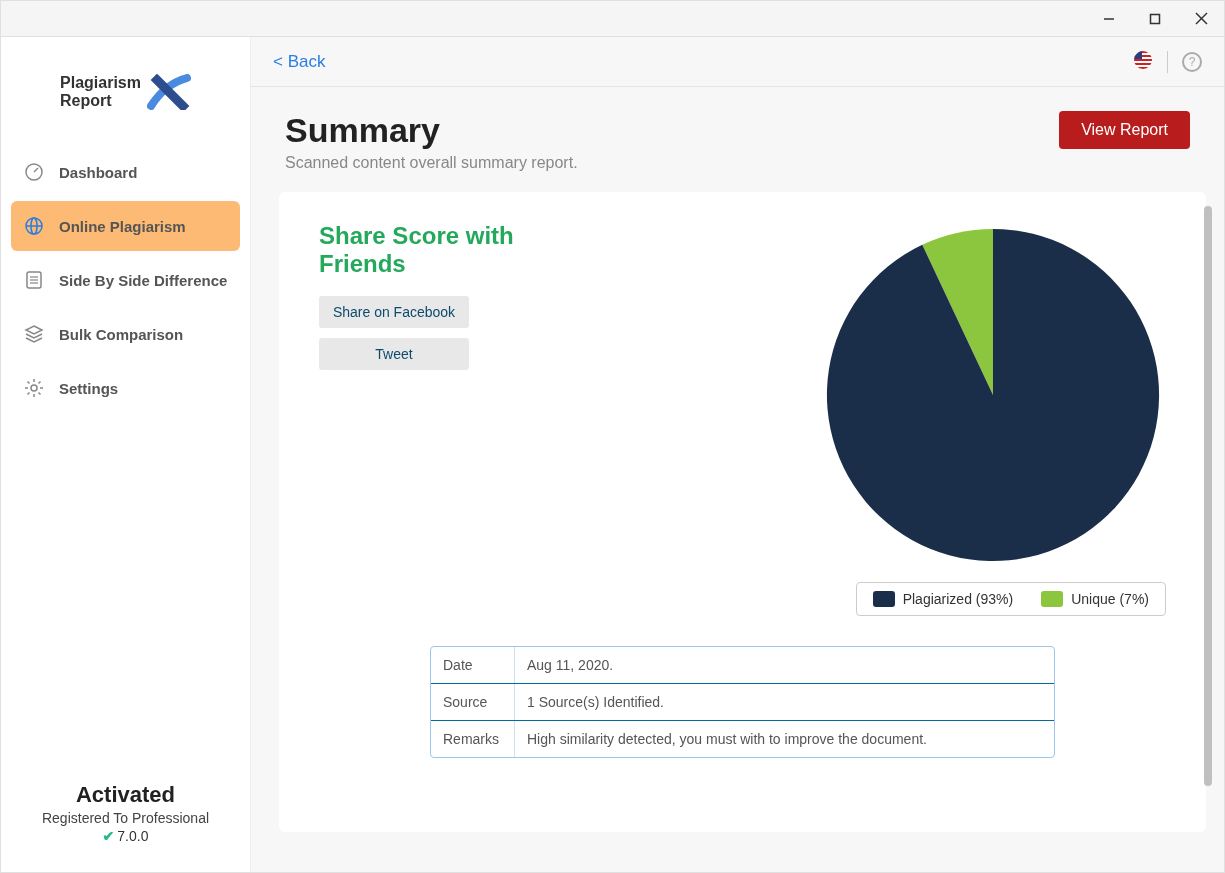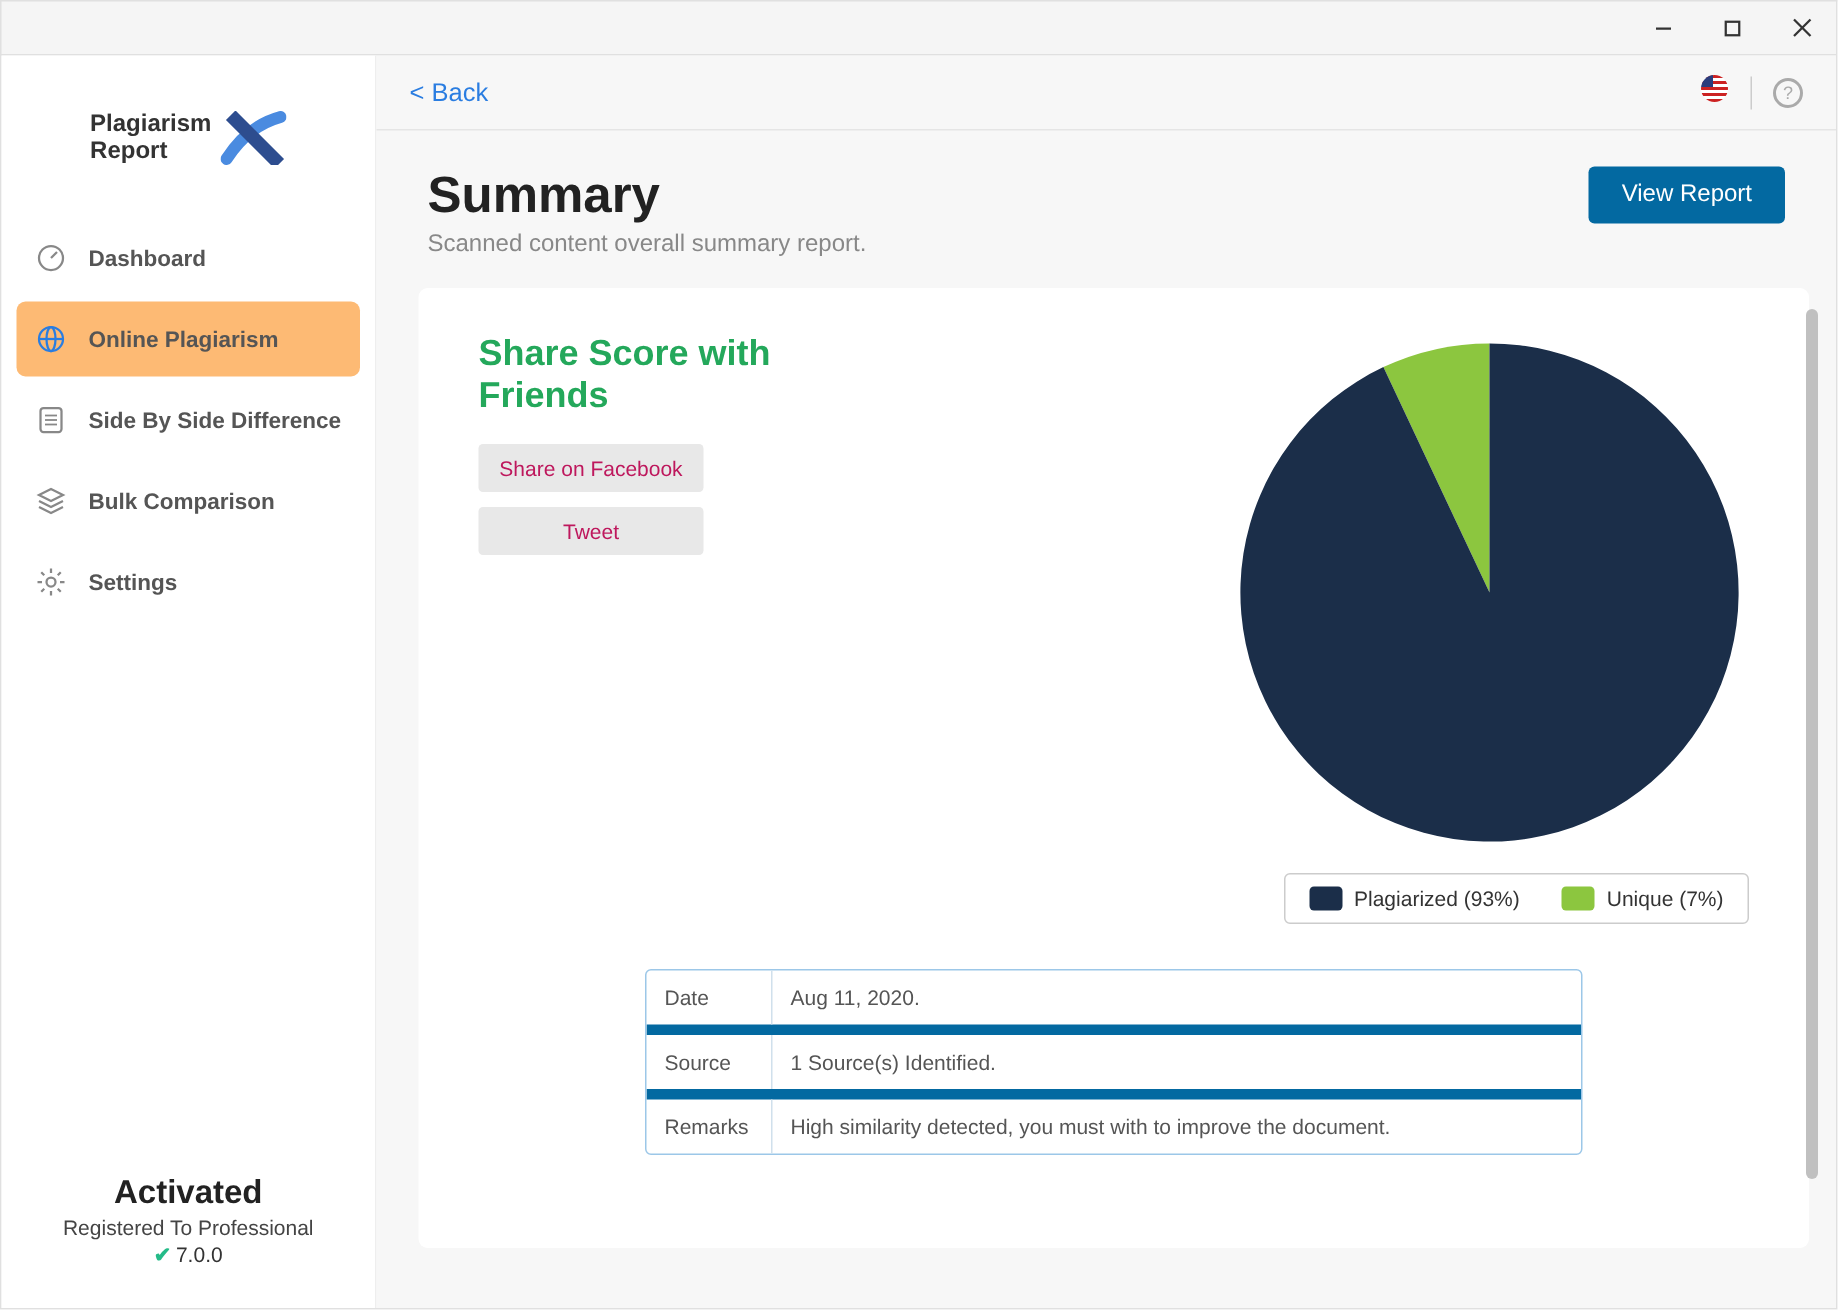--- a/index.html
+++ b/index.html
@@ -22,34 +22,34 @@
 .status .ver { font-size: 14px; color: #333; margin-top: 2px; display: flex; align-items: center; justify-content: center; gap: 3px; }
 .main { flex: 1; background: #f7f7f7; display: flex; flex-direction: column; }
 .topbar { height: 50px; display: flex; align-items: center; padding: 0 22px; border-bottom: 1px solid #e5e5e5; }
 .back { color: #2a7de1; font-size: 17px; cursor: pointer; }
 .topbar .spacer { flex: 1; }
 .top-icons { display: flex; align-items: center; gap: 14px; }
 .top-icons .divider { width: 1px; height: 22px; background: #ccc; }
 .header { display: flex; align-items: flex-start; padding: 24px 34px 20px; gap: 16px; }
 .header h1 { font-size: 34px; font-weight: 700; color: #222; }
 .header .sub { color: #888; font-size: 16px; margin-top: 4px; }
-.viewreport { padding: 10px 22px; background: #0369a1; color: #fff; border: none; border-radius: 4px; font-size: 16px; cursor: pointer; }
+.viewreport { padding: 10px 22px; background: #b91c1c; color: #fff; border: none; border-radius: 4px; font-size: 16px; cursor: pointer; }
 .content-wrap { flex: 1; padding: 0 18px 0 28px; overflow: hidden; position: relative; }
 .card { background: #fff; border-radius: 6px; height: 640px; overflow-y: auto; position: relative; padding: 30px 40px; }
 .scroll-thumb { position: absolute; right: 12px; top: 14px; width: 8px; height: 580px; background: #c0c0c0; border-radius: 4px; }
 .row1 { display: flex; gap: 40px; }
 .share { width: 210px; }
 .share h2 { color: #24a85b; font-size: 24px; font-weight: 700; margin-bottom: 18px; }
-.share .btn { display: block; width: 150px; padding: 8px 0; text-align: center; background: #e8e8e8; border: none; border-radius: 3px; font-size: 14px; color: #be185d; margin-bottom: 10px; cursor: pointer; }
+.share .btn { display: block; width: 150px; padding: 8px 0; text-align: center; background: #e8e8e8; border: none; border-radius: 3px; font-size: 14px; color: #0c4a6e; margin-bottom: 10px; cursor: pointer; }
 .chart-wrap { flex: 1; display: flex; flex-direction: column; align-items: flex-end; }
 .legend { margin-top: 14px; border: 1px solid #ccc; border-radius: 4px; padding: 8px 16px; display: flex; gap: 28px; align-items: center; background: #fff; }
 .legend-item { display: flex; align-items: center; gap: 8px; font-size: 14px; color: #333; }
 .swatch { width: 22px; height: 16px; border-radius: 3px; }
 .info-table { margin: 30px auto 0; width: 625px; border: 1px solid #9cc7e8; border-radius: 4px; overflow: hidden; }
-.info-row { display: flex; border-bottom: 7px solid #0369a1; }
+.info-row { display: flex; border-bottom: 1px solid #0369a1; }
 .info-row:last-child { border-bottom: none; }
 .info-label { width: 84px; padding: 10px 12px; color: #555; font-size: 14px; border-right: 1px solid #d0e0ec; }
 .info-val { flex: 1; padding: 10px 12px; color: #555; font-size: 14px; }
 .help-icon { width: 20px; height: 20px; border: 2px solid #aaa; border-radius: 50%; display: flex; align-items: center; justify-content: center; color: #aaa; font-size: 12px; cursor: pointer; }
 .check { color: #24bb88; font-weight: bold; font-size: 14px; }
 </style>
 </head>
 <body>
 
 <div class="titlebar">

